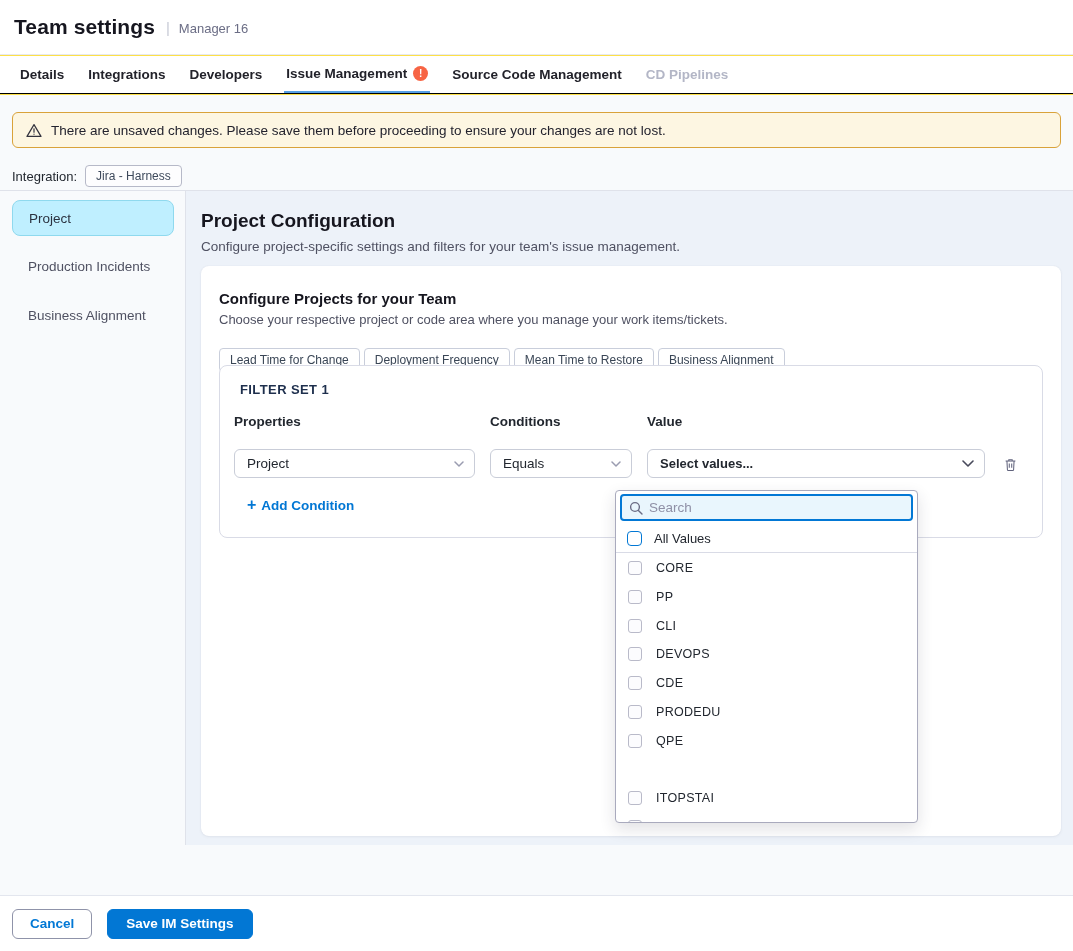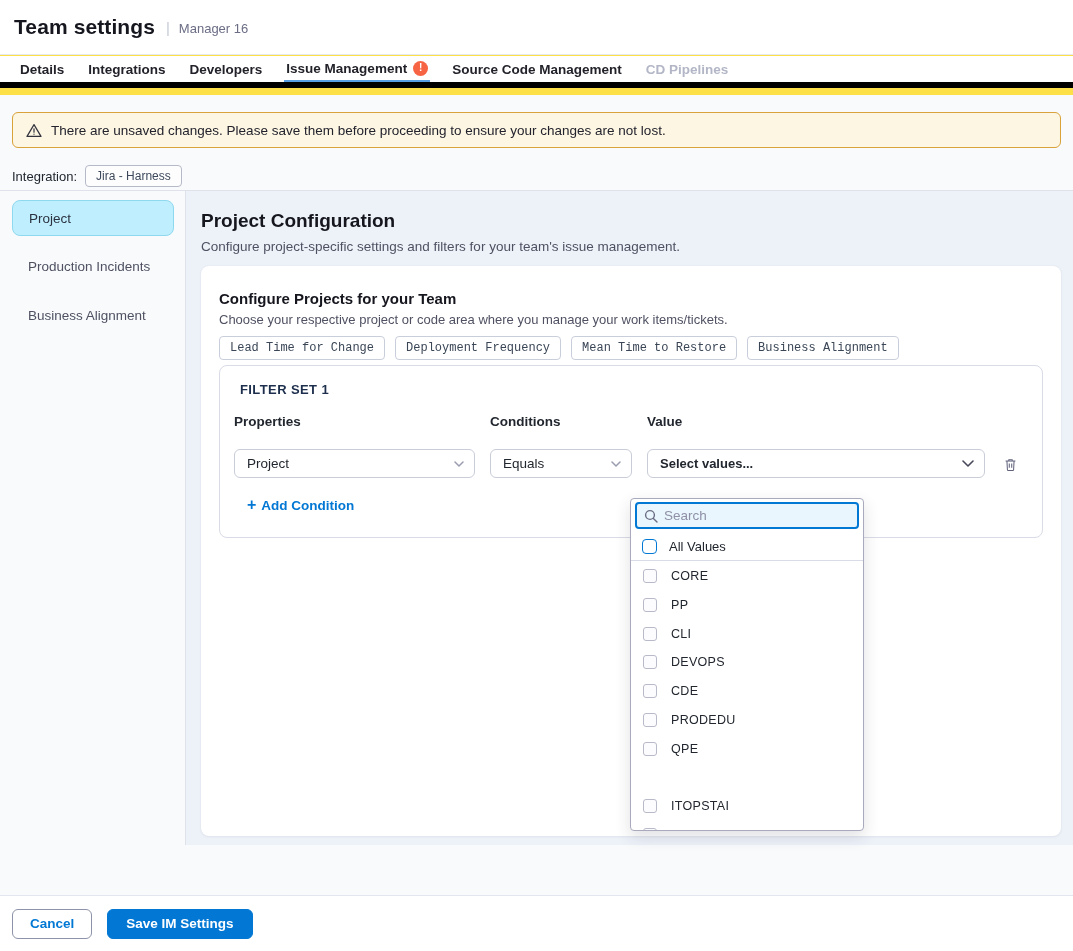--- a/index.html
+++ b/index.html
@@ -8,22 +8,22 @@
   .screen { position:relative; width:1073px; height:951px; background:#fde047; overflow:hidden; }
 
   
   .header { position:absolute; top:0; left:0; right:0; height:55px; background:#fff;
             border-bottom:1px solid #e7e9f0; display:flex; align-items:center; padding:0 14px; }
   .header .title { font-size:21px; font-weight:700; color:#16161f; letter-spacing:.1px; }
   .header .sep { color:#c7cad6; font-size:15px; margin:0 9px 0 11px; font-weight:400; }
   .header .subtitle { font-size:13px; color:#6b6d85; padding-top:2px; }
 
   
-  .tabbar { position:absolute; top:56px; left:0; right:0; height:32px; background:#fff;
-            border-bottom:6px solid #000000; display:flex; align-items:stretch; padding:0 0 0 18px; gap:20px; }
+  .tabbar { position:absolute; top:56px; left:0; right:0; height:38px; background:#fff;
+            border-bottom:1px solid #000000; display:flex; align-items:stretch; padding:0 0 0 18px; gap:20px; }
   .tab { display:flex; align-items:center; gap:6px; font-size:13.5px; font-weight:700; color:#22222a;
          cursor:pointer; position:relative; padding:0 2px; }
   .tab.active { border-bottom:2px solid #57a0e5; }
   .tab.disabled { color:#b3b6c6; font-weight:700; }
   .badge { width:15px; height:15px; border-radius:50%; background:#f76444; color:#fff; font-size:10px;
            font-weight:700; display:flex; align-items:center; justify-content:center; line-height:1; }
 
   
   .content-bg { position:absolute; top:95px; left:0; right:0; height:800px; background:#f8fafc; }
   .main-panel-bg { position:absolute; top:191px; left:186px; right:0; height:654px; background:#edf2f9; }
@@ -50,44 +50,44 @@
 
   
   .main-title { position:absolute; left:201px; top:210px; font-size:19px; font-weight:700; color:#16161f; }
   .main-sub { position:absolute; left:201px; top:239px; font-size:13.5px; color:#4f5162; }
 
   
   .card { position:absolute; left:201px; top:266px; width:860px; height:570px; background:#fff;
           border-radius:8px; box-shadow:0 0 2px rgba(40,41,61,.06), 0 1px 3px rgba(96,97,112,.08); }
   .card-title { position:absolute; left:18px; top:24px; font-size:15px; font-weight:700; color:#16161f; }
   .card-sub { position:absolute; left:18px; top:46px; font-size:13px; color:#4f5162; }
-  .chips { position:absolute; left:18px; top:70px; display:flex; gap:10px;font-family:Liberation Mono, monospace; }
+  .chips { position:absolute; left:18px; top:82px; display:flex; gap:4px; }
   .chip { font-size:12px; color:#3a4656; background:#fff; border:1px solid #c9cedb; border-radius:4px;
           padding:4px 10px; white-space:nowrap; }
 
   
   .filter-panel { position:absolute; left:18px; top:99px; width:824px; height:173px;
                   border:1px solid #d9dbe6; border-radius:8px; background:#fff;padding-left:48px; }
   .filter-title { position:absolute; left:20px; top:16px; font-size:13px; font-weight:700; color:#1e2f4d;
                   letter-spacing:.4px; }
   .col-label { position:absolute; top:48px; font-size:13.5px; font-weight:700; color:#22272f; }
   .select { position:absolute; top:83px; height:29px; background:#fff; border:1px solid #c9cdd8;
             border-radius:6px; display:flex; align-items:center; justify-content:space-between;
             padding:0 10px 0 12px; font-size:13.5px; color:#22272f; cursor:pointer; }
   .select .val-bold { font-weight:700; font-size:13px; }
   .trash-btn { position:absolute; left:780px; top:88px; width:20px; height:20px; display:flex;
                align-items:center; justify-content:center; cursor:pointer; }
   .add-cond { position:absolute; left:27px; top:131px; display:flex; align-items:center; gap:5px;
               color:#0277d4; font-size:13.5px; font-weight:700; cursor:pointer; }
   .add-cond .plus { font-size:16px; font-weight:700; line-height:1; padding-bottom:1px; }
 
   
-  .popup { position:absolute; left:630px; top:490px; width:234px; height:333px; background:#fff;
+  .popup { position:absolute; left:615px; top:490px; width:303px; height:333px; background:#fff;
            border:1px solid #a9aabd; border-radius:4px; box-shadow:0 6px 16px rgba(40,41,61,.14);
-           overflow:hidden; z-index:5;margin-top:8px; }
+           overflow:hidden; z-index:5; }
   .popup .search-wrap { position:absolute; left:4px; top:3px; right:4px; height:27px; background:#e9f6fd;
            border:2px solid #0278d5; border-radius:4px; display:flex; align-items:center; padding:0 7px; gap:6px; }
   .popup input { flex:1; border:none; outline:none; background:transparent; font-size:13.5px;
            color:#22272f; font-family:"Liberation Sans", sans-serif; }
   .popup input::placeholder { color:#8f90a6; }
   .allvalues { position:absolute; left:0; right:0; top:34px; height:28px; display:flex; align-items:center;
            gap:12px; padding:0 11px; border-bottom:1px solid #d9dbe6; cursor:pointer; }
   .cb-blue { width:15px; height:15px; border:1.5px solid #0278d5; border-radius:4px; background:#fff; flex:none; }
   .cb-gray { width:14px; height:14px; border:1px solid #b9bac9; border-radius:3px; background:#fcfcfe; flex:none; }
   .allvalues .olabel { font-size:13px; color:#22272f; }

